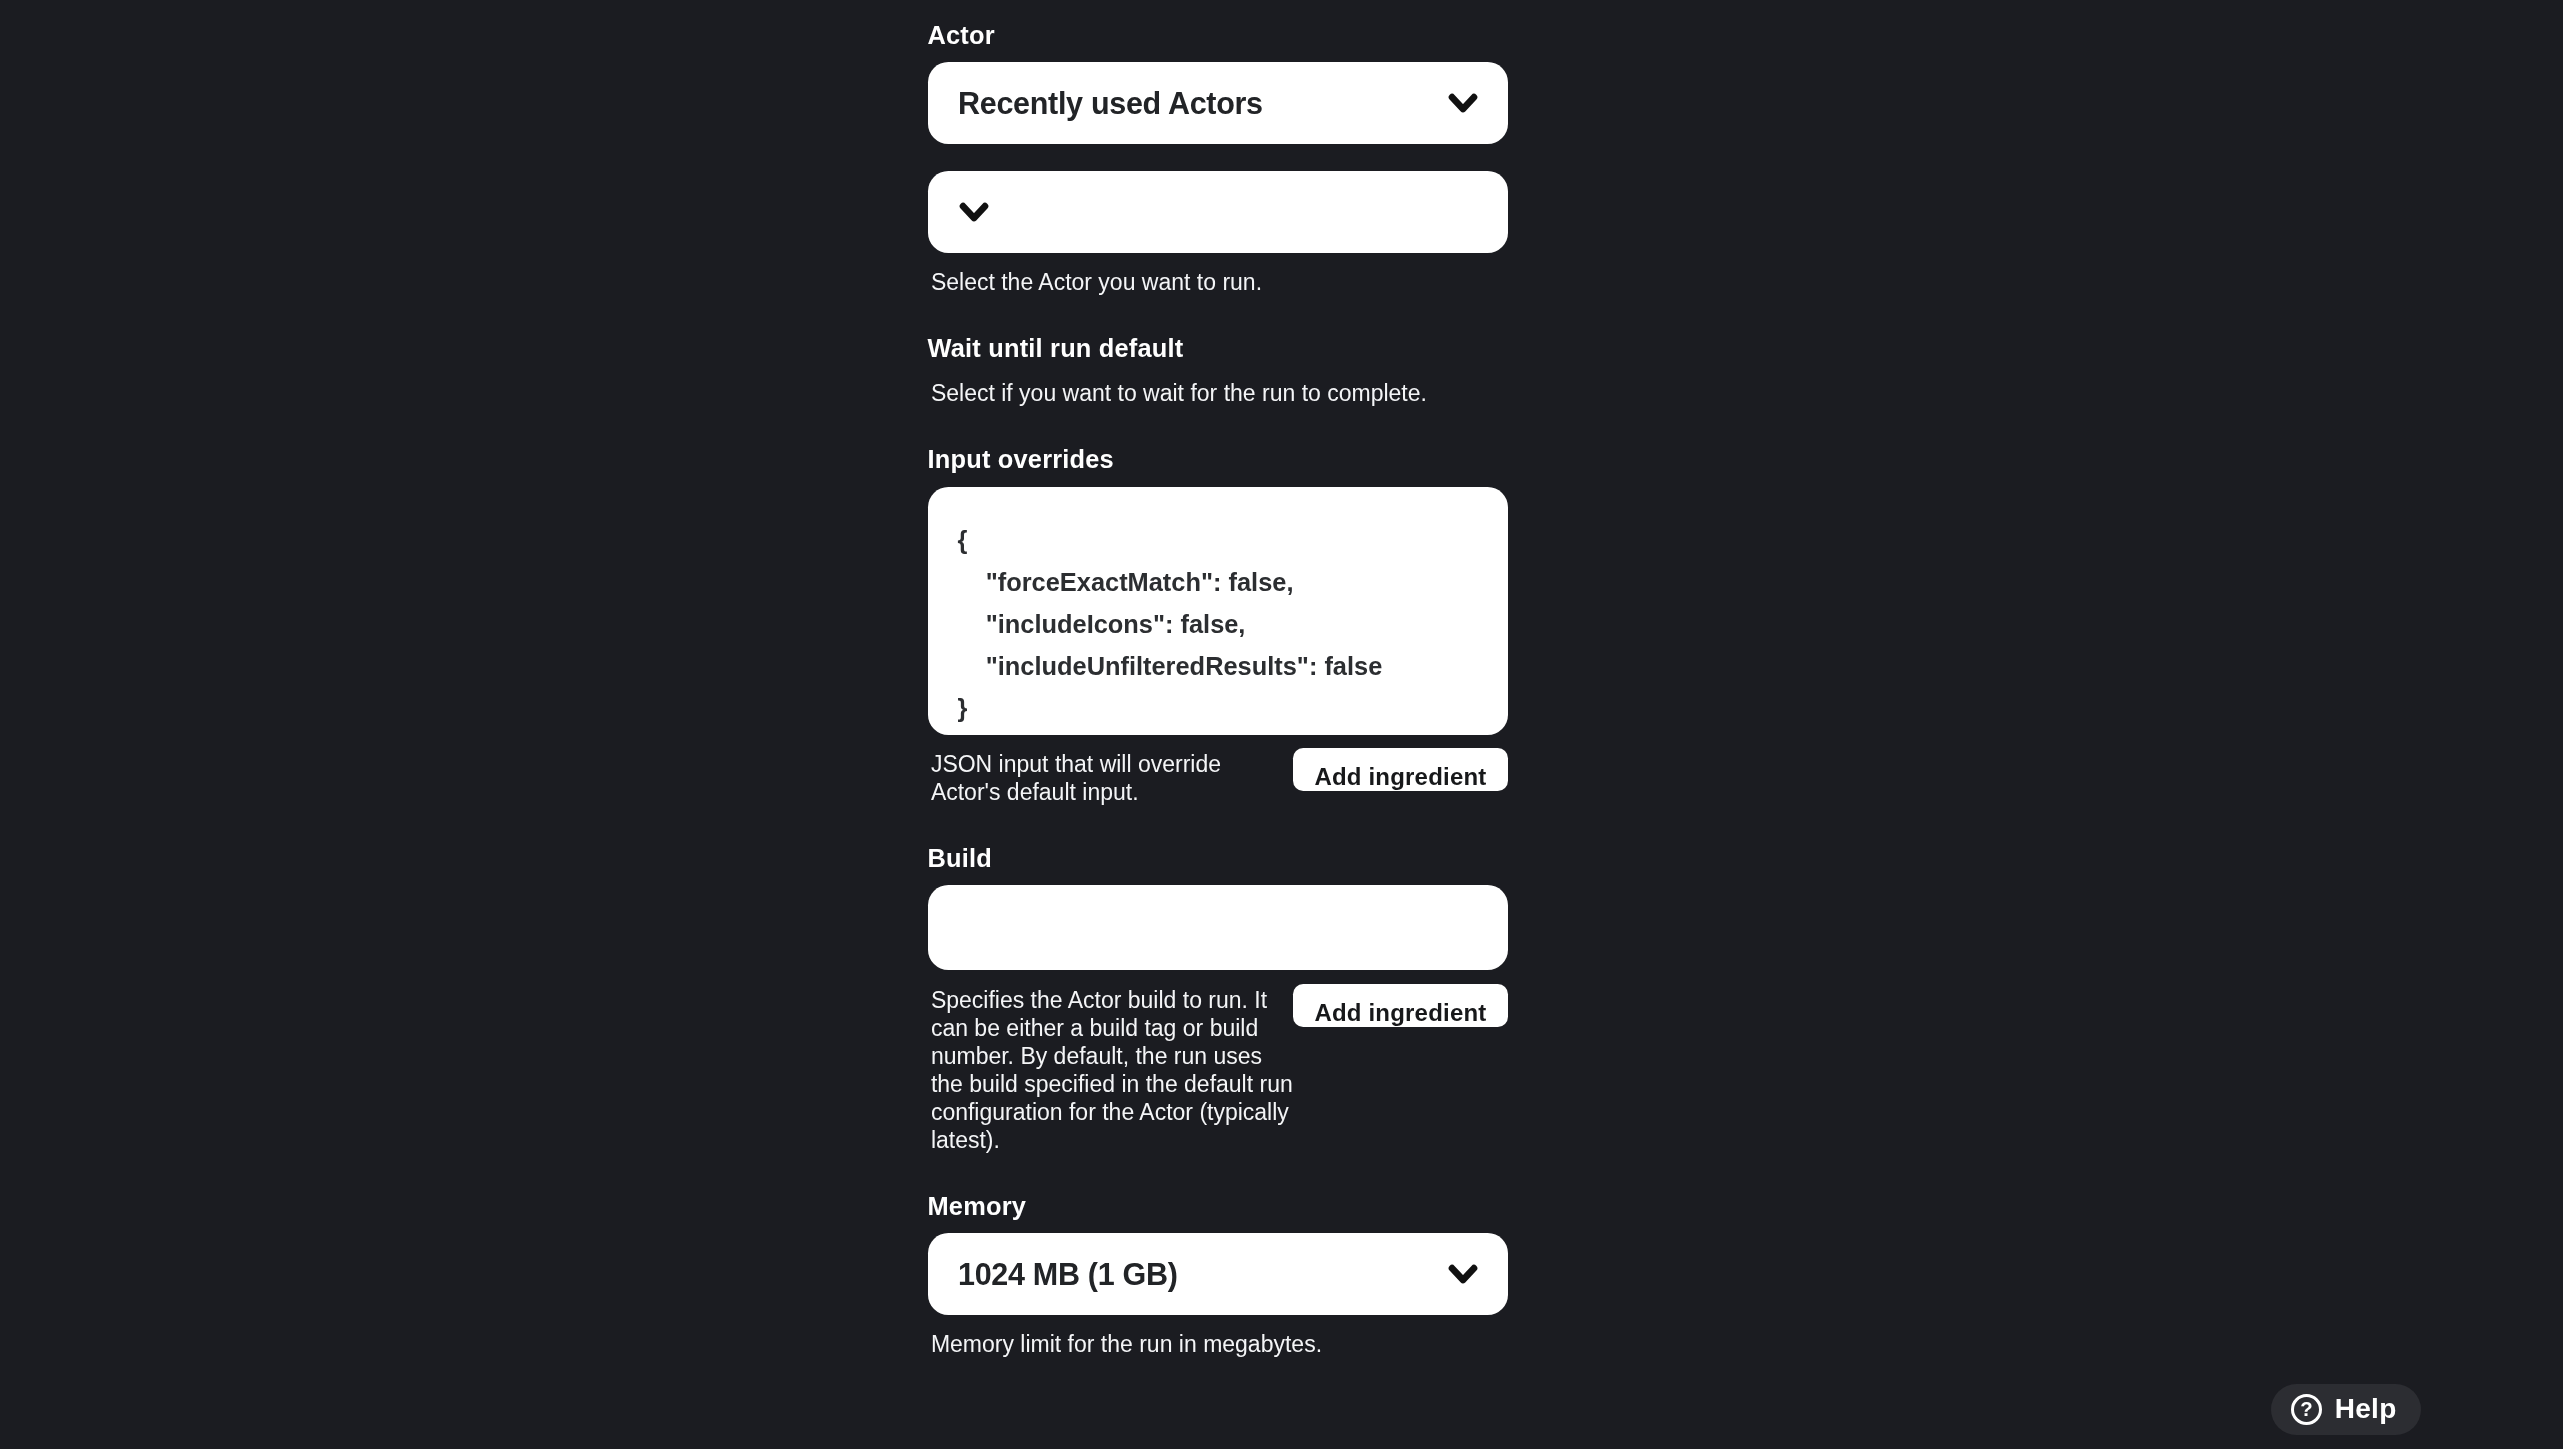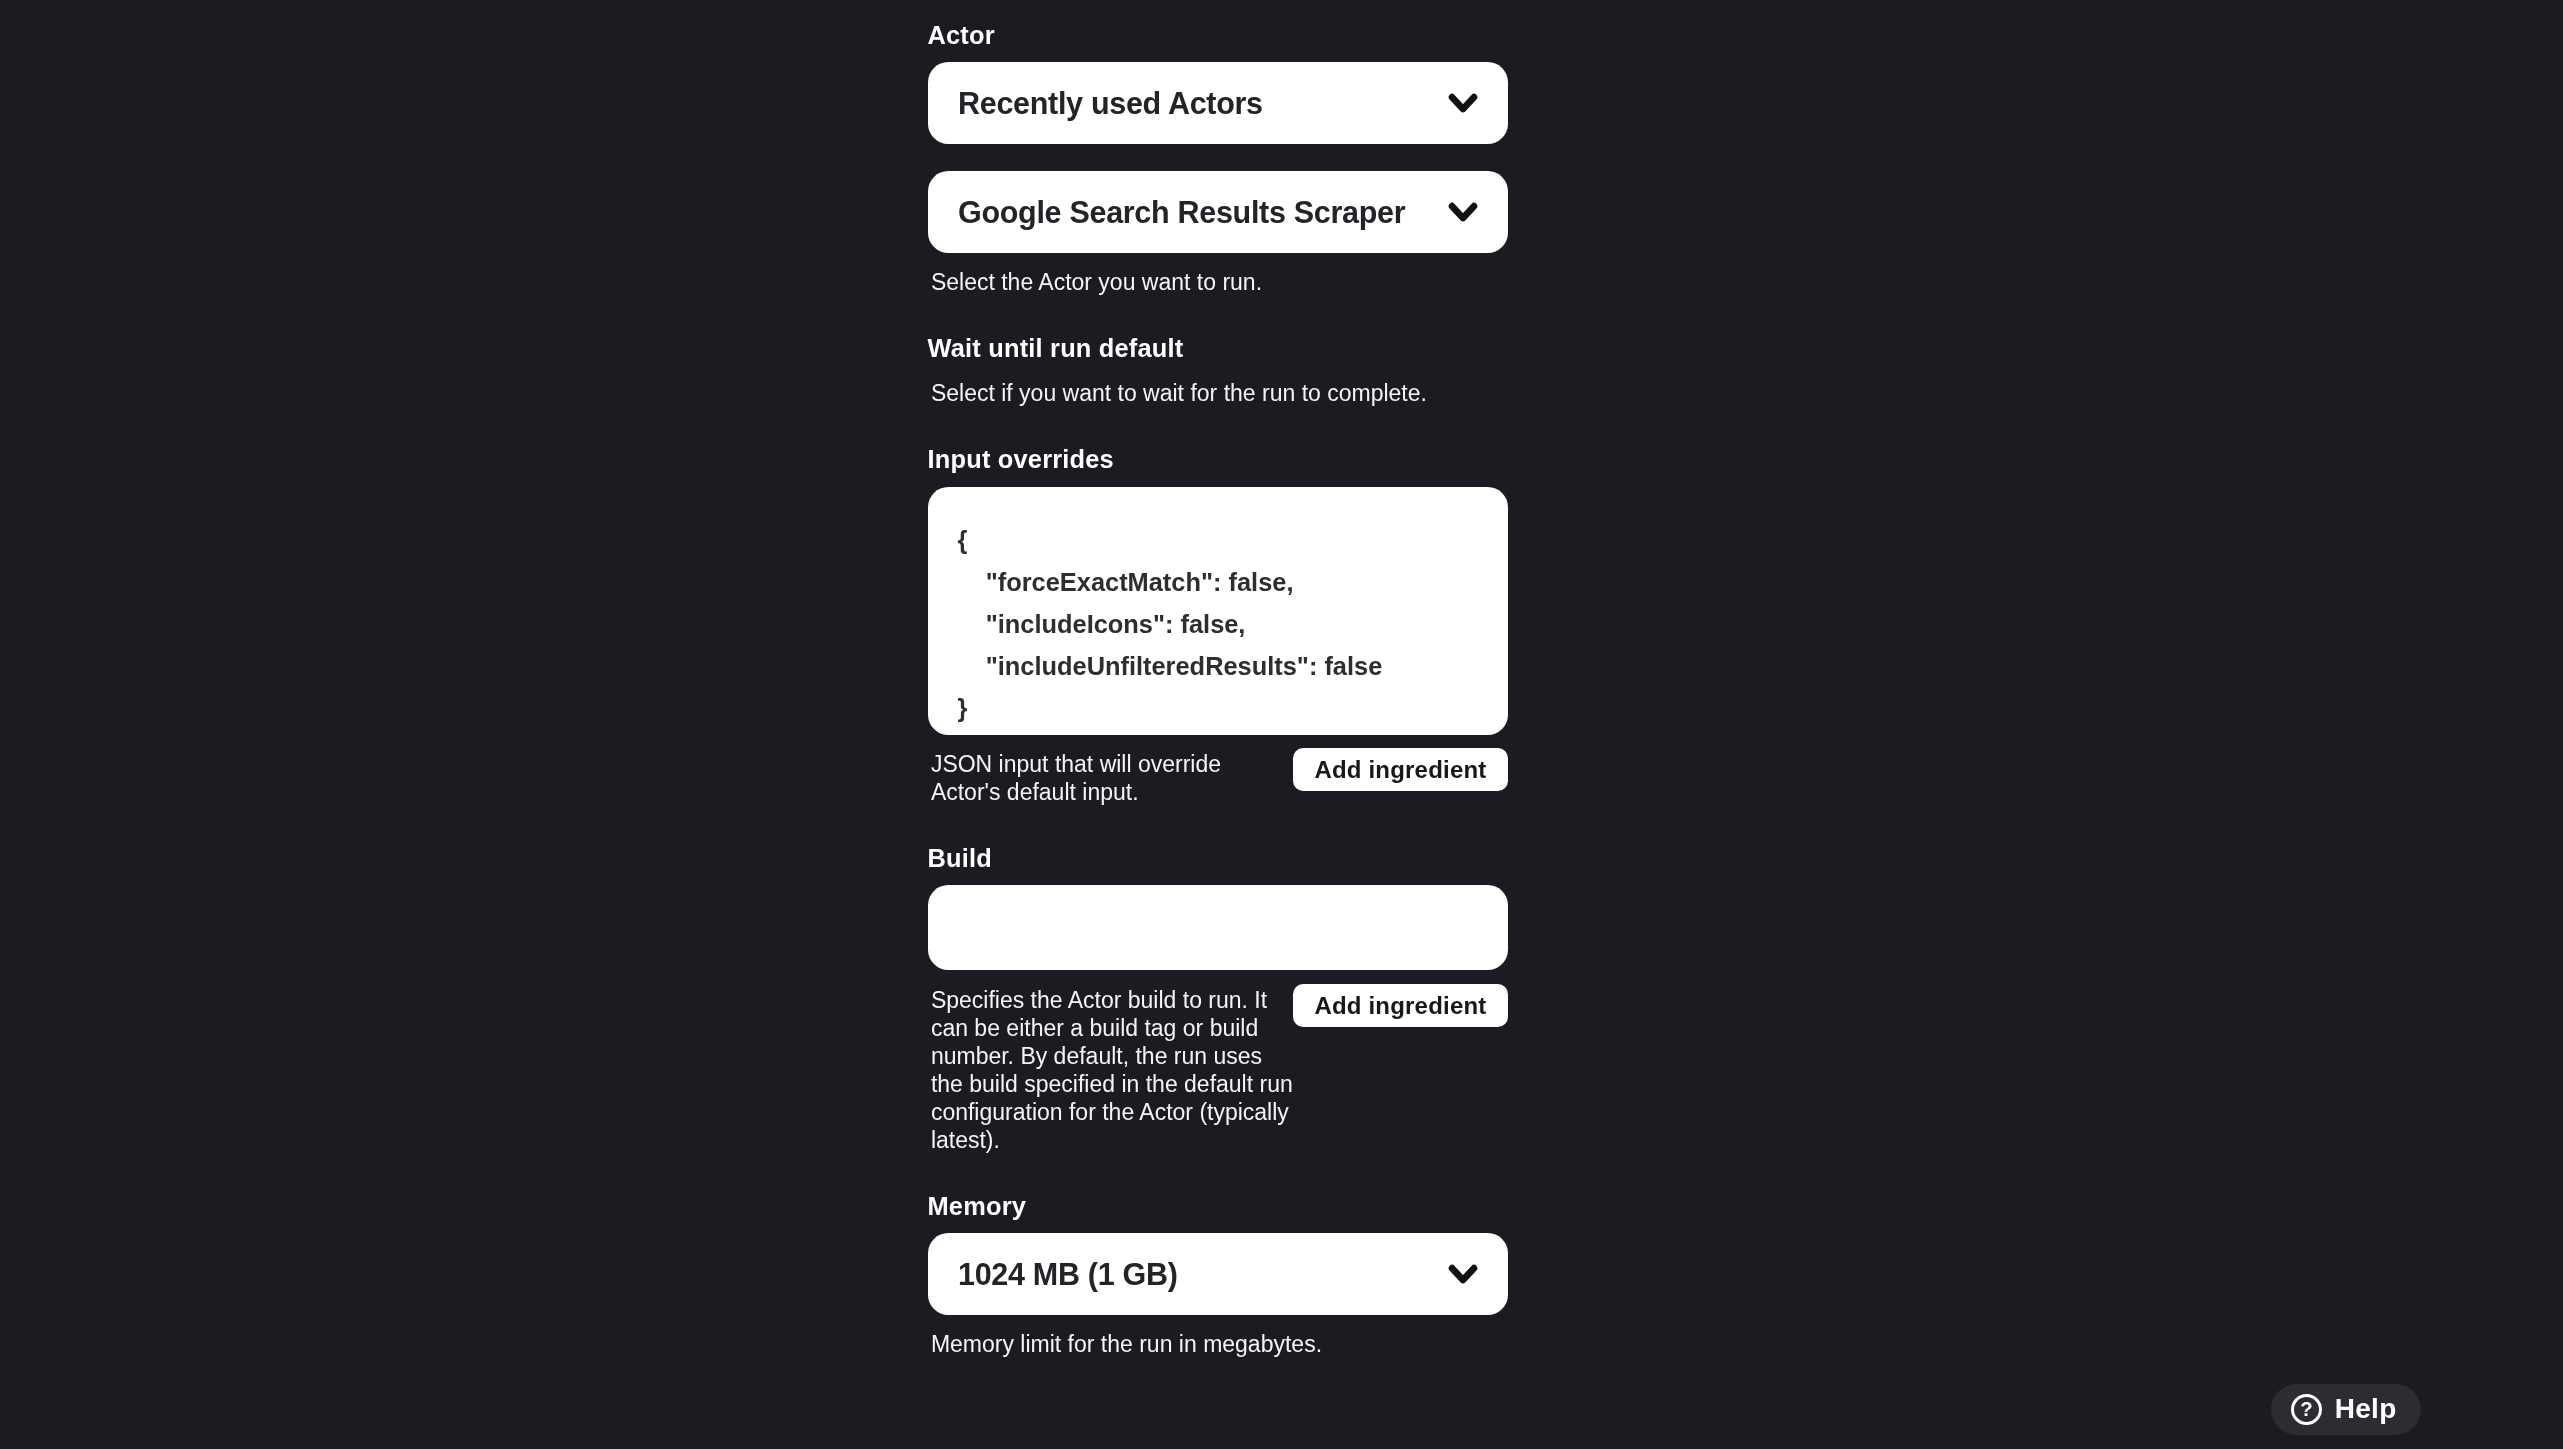--- a/index.html
+++ b/index.html
@@ -100,21 +100,21 @@
     margin-top: 1.7px;
     width: 428px;
   }
   .add-ingredient-btn {
     flex: 0 0 auto;
     height: 43px;
     background: #ffffff;
     color: #17181a;
     border: none;
     border-radius: 10.2px;
-    padding: 8px 21px;
+    padding: 15px 21px;
     font-family: "Liberation Sans", sans-serif;
     font-size: 24px;
     font-weight: 700;
     cursor: pointer;
     letter-spacing: 0.2px;
   }
   .help-fab {
     position: absolute;
     right: 14.4px;
     bottom: 14.4px;
@@ -156,21 +156,20 @@
 
     <div class="field">
       <span class="field-label">Actor</span>
       <div class="select-box" role="button">
         <span class="select-value">Recently used Actors</span>
         <svg class="chevron" width="32" height="23" viewBox="0 0 38 27">
           <path d="M6 6 L19 20 L32 6" fill="none" stroke="#111" stroke-width="8" stroke-linecap="round" stroke-linejoin="round"></path>
         </svg>
       </div>
       <div class="select-box" role="button">
-        <span class="select-value">Google Search Results Scraper</span>
         <svg class="chevron" width="32" height="23" viewBox="0 0 38 27">
           <path d="M6 6 L19 20 L32 6" fill="none" stroke="#111" stroke-width="8" stroke-linecap="round" stroke-linejoin="round"></path>
         </svg>
       </div>
       <div class="help-text">Select the Actor you want to run.</div>
     </div>
 
     <div class="field">
       <span class="field-label">Wait until run default</span>
       <div class="help-text">Select if you want to wait for the run to complete.</div>

